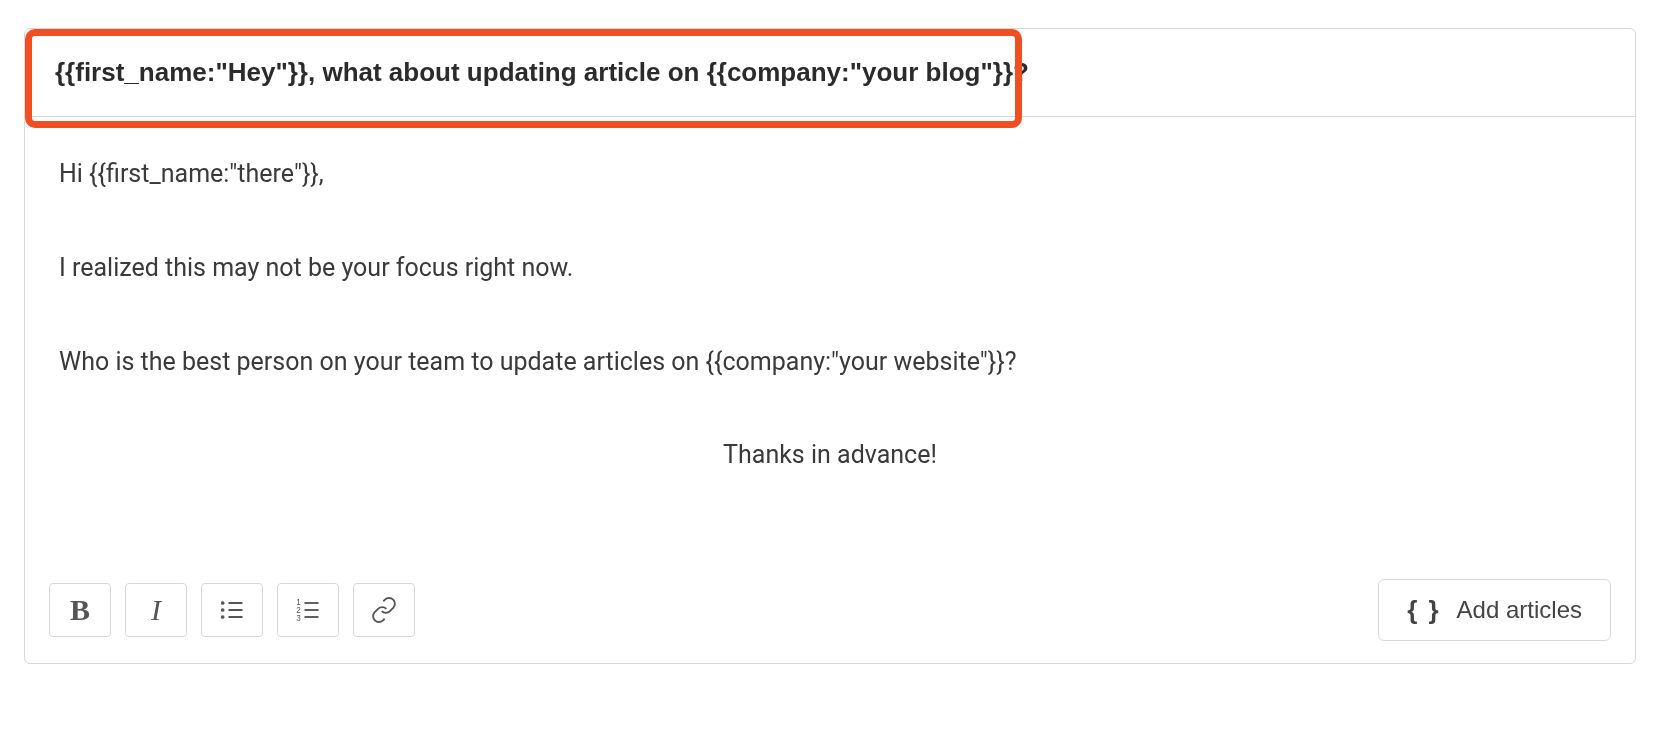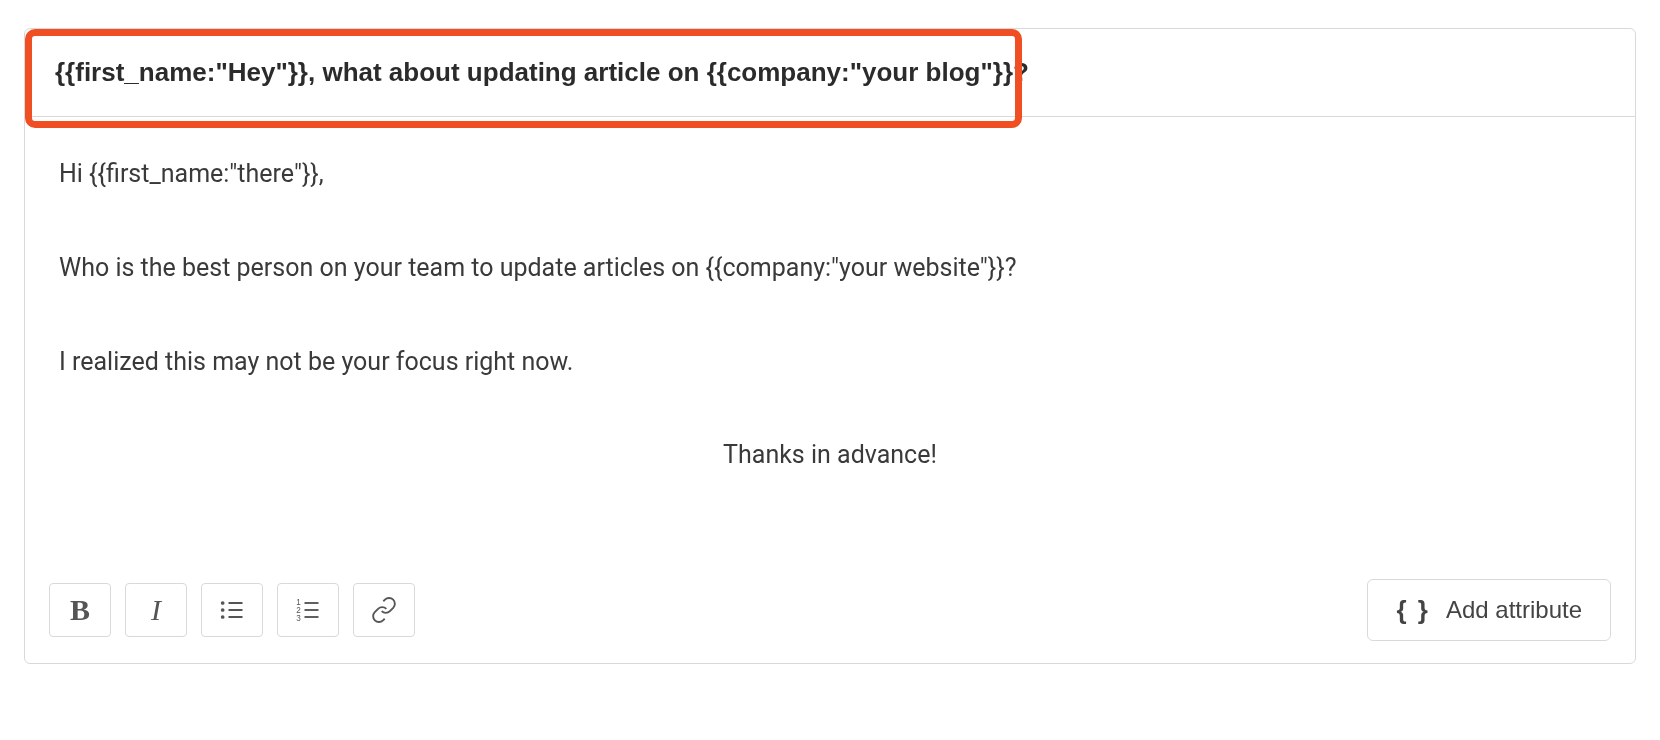--- a/index.html
+++ b/index.html
@@ -101,22 +101,22 @@
 
 <div class="editor-container">
 
   <div class="subject-wrap">
     <input class="subject-input" type="text" value="{{first_name:&quot;Hey&quot;}}, what about updating article on {{company:&quot;your blog&quot;}}?" style="">
     <div class="subject-highlight"></div>
   </div>
 
   <div class="body-area" contenteditable="true" style="">
     <p>Hi {{first_name:"there"}},</p>
+    <p>I realized this may not be your focus right now.</p>
     <p>Who is the best person on your team to update articles on {{company:"your website"}}?</p>
-    <p>I realized this may not be your focus right now.</p>
     <p>Thanks in advance!</p>
   </div>
 
   <div class="toolbar">
     <div class="toolbar-left">
       <button class="tb-btn">
         <span class="bold-glyph">B</span>
       </button>
       <button class="tb-btn">
         <span class="italic-glyph">I</span>
@@ -143,17 +143,17 @@
       </button>
       <button class="tb-btn">
         <svg class="icon-svg" viewBox="0 0 24 24">
           <path d="M10 13a5 5 0 0 0 7.07 0l2.83-2.83a5 5 0 0 0-7.07-7.07l-1.41 1.41"></path>
           <path d="M14 11a5 5 0 0 0-7.07 0L4.1 13.83a5 5 0 0 0 7.07 7.07l1.41-1.41"></path>
         </svg>
       </button>
     </div>
     <button class="add-attr-btn">
       <span class="braces-glyph">{ }</span>
-      <span>Add attribute</span>
+      <span>Add articles</span>
     </button>
   </div>
 
 </div>
 
 </body></html>

